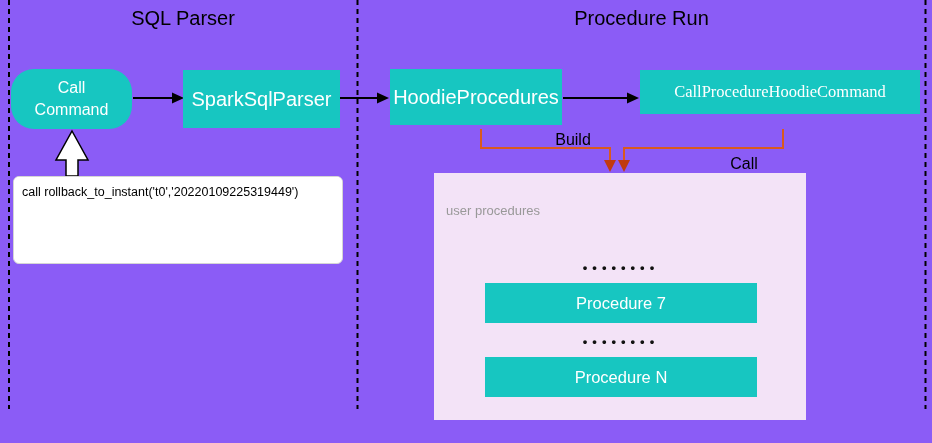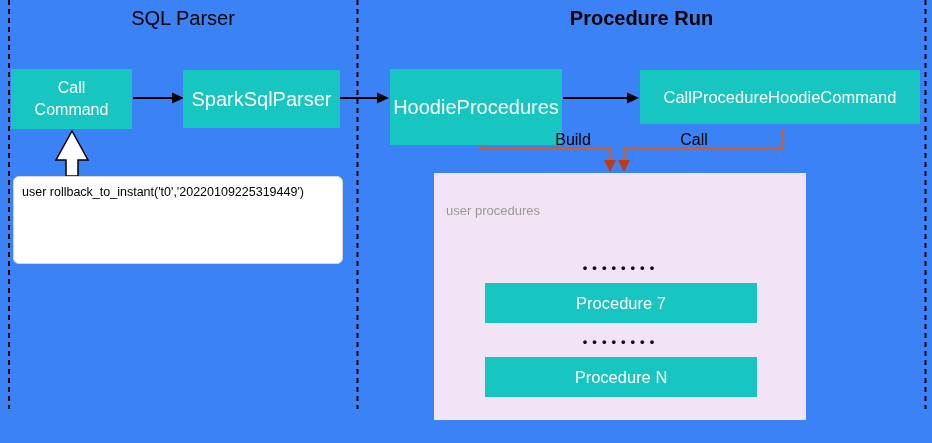--- a/index.html
+++ b/index.html
@@ -6,35 +6,35 @@
     --accent-teal:#17C6C1;
     --connector-orange:#D95A1E;
     --arrowhead-red:#C13A10;
     --panel-lavender:#F3E3F7;
     --muted-text:#999999;
     --panel-border:#D5D5D5;
     --header-bg:#F5F5F5;
   }
   *{box-sizing:border-box;margin:0;padding:0;}
   body{background:#fff;font-family:"Liberation Sans",sans-serif;}
-  .canvas{position:relative;width:932px;height:443px;background:#3b82f6;overflow:hidden;}
+  .canvas{position:relative;width:932px;height:443px;background:#8b5cf6;overflow:hidden;}
   .svg-layer{position:absolute;left:0;top:0;width:932px;height:443px;pointer-events:none;}
   .section-title{position:absolute;top:7px;text-align:center;font-size:20px;color:#000;}
   .title-left{left:9px;width:348px;}
-  .title-right{left:358px;width:567px;font-weight:bold;}
+  .title-right{left:358px;width:567px;}
   .node{position:absolute;background:var(--accent-teal,#17C6C1);color:#fff;display:flex;
         align-items:center;justify-content:center;text-align:center;font-size:20px;}
-  .node-call-command{left:11px;top:69px;width:121px;height:60px;font-size:16px;line-height:1.35;}
+  .node-call-command{left:11px;top:69px;width:121px;height:60px;font-size:16px;line-height:1.35;border-radius:23px;}
   .node-call-command .wrap{display:inline-block;max-width:84px;}
   .node-sparksql{left:183px;top:70px;width:157px;height:58px;}
-  .node-hoodie{left:390px;top:69px;width:172px;height:76px;}
-  .node-callproc{left:640px;top:70px;width:280px;height:54px;font-size:16.5px;}
+  .node-hoodie{left:390px;top:69px;width:172px;height:56px;}
+  .node-callproc{left:640px;top:70px;width:280px;height:44px;font-size:16.5px;font-family:Liberation Serif, serif;}
   .edge-label{position:absolute;top:131px;width:64px;text-align:center;font-size:16px;color:#000;}
   .label-build{left:541px;}
-  .label-call{left:662px;}
+  .label-call{left:712px;margin-top:24px;}
   .sql-panel{position:absolute;left:13px;top:176px;width:330px;height:88px;background:#fff;
              border:1px solid var(--panel-border,#D5D5D5);border-radius:6px;overflow:hidden;}
   .sql-header{height:26px;line-height:26px;background:var(--header-bg,#F5F5F5);
               border-bottom:1px solid var(--panel-border,#D5D5D5);padding-left:10px;font-size:15px;color:#000;}
   .sql-row{height:30px;line-height:30px;padding-left:8px;font-size:12.5px;color:#000;white-space:nowrap;background:#fff;}
   .sql-row + .sql-row{border-top:1px solid #E0E0E0;}
   .user-panel{position:absolute;left:434px;top:173px;width:372px;height:247px;
               background:var(--panel-lavender,#F3E3F7);}
   .user-panel-label{position:absolute;left:12px;top:10px;font-size:13px;color:var(--muted-text,#999);margin-top:20px;}
   .proc-box{position:absolute;left:51px;width:272px;height:40px;background:var(--accent-teal,#17C6C1);
@@ -90,21 +90,21 @@
     <span class="wrap">Call Command</span>
   </div>
   <div class="node node-sparksql">SparkSqlParser</div>
   <div class="node node-hoodie">HoodieProcedures</div>
   <div class="node node-callproc">CallProcedureHoodieCommand</div>
 
   <div class="edge-label label-build">Build</div>
   <div class="edge-label label-call">Call</div>
 
   <div class="sql-panel">
-    <div class="sql-row">user rollback_to_instant('t0','20220109225319449')</div>
+    <div class="sql-row">call rollback_to_instant('t0','20220109225319449')</div>
   </div>
 
   <div class="user-panel">
     <div class="user-panel-label">user procedures</div>
     <div class="dots-row dots-1">••••••••</div>
     <div class="proc-box proc-2">Procedure 7</div>
     <div class="dots-row dots-2">••••••••</div>
     <div class="proc-box proc-n">Procedure N</div>
   </div>
 

